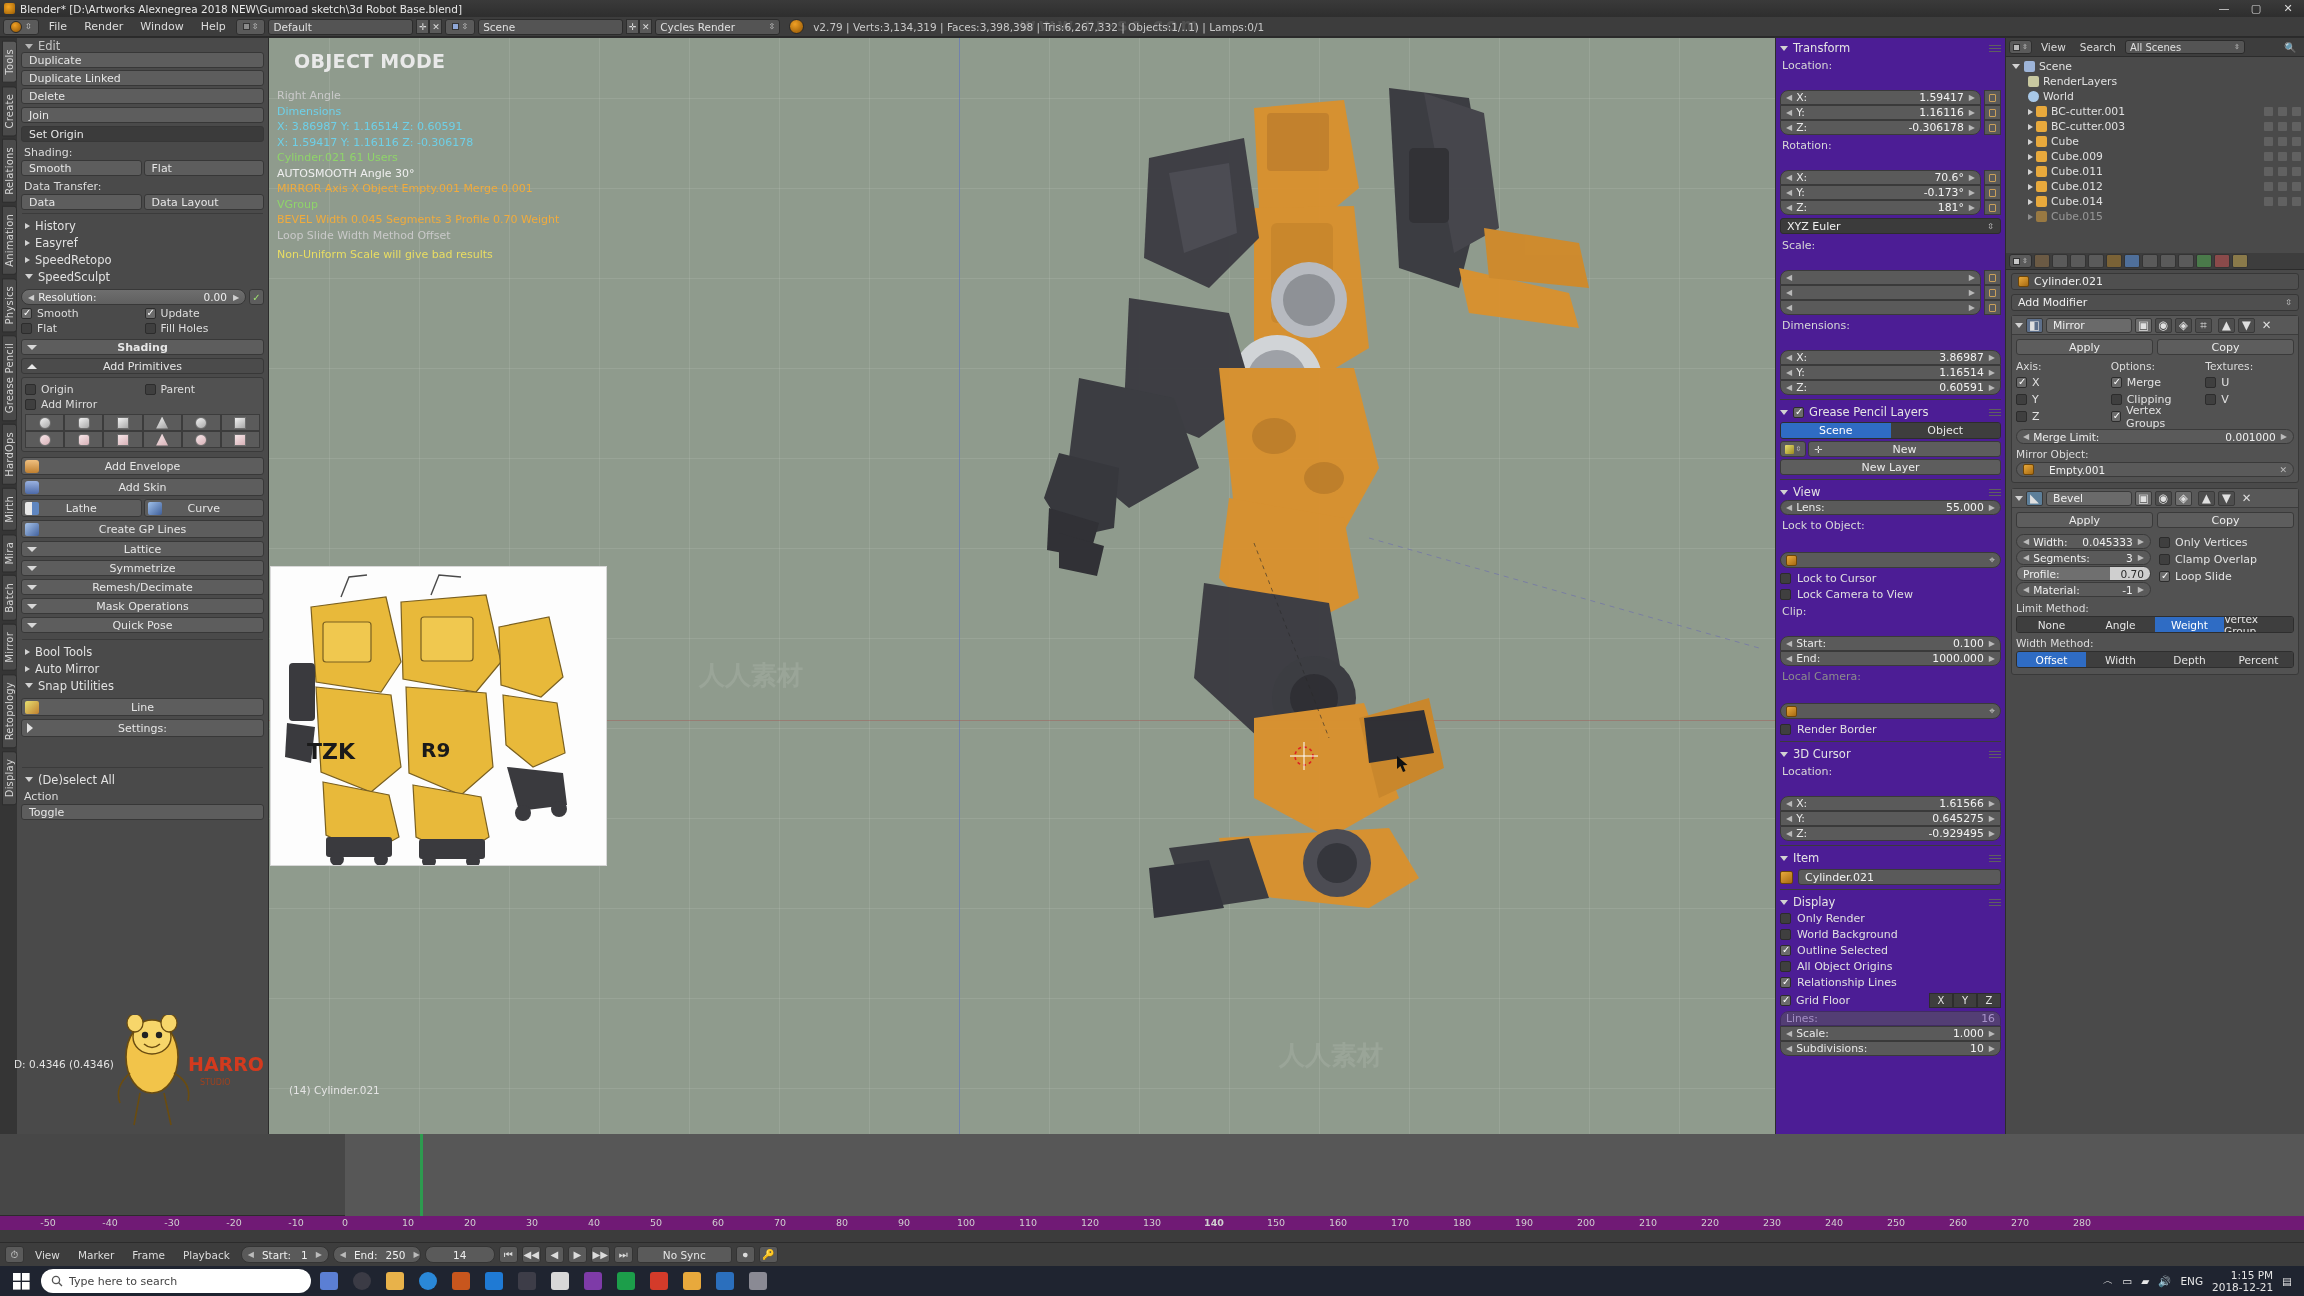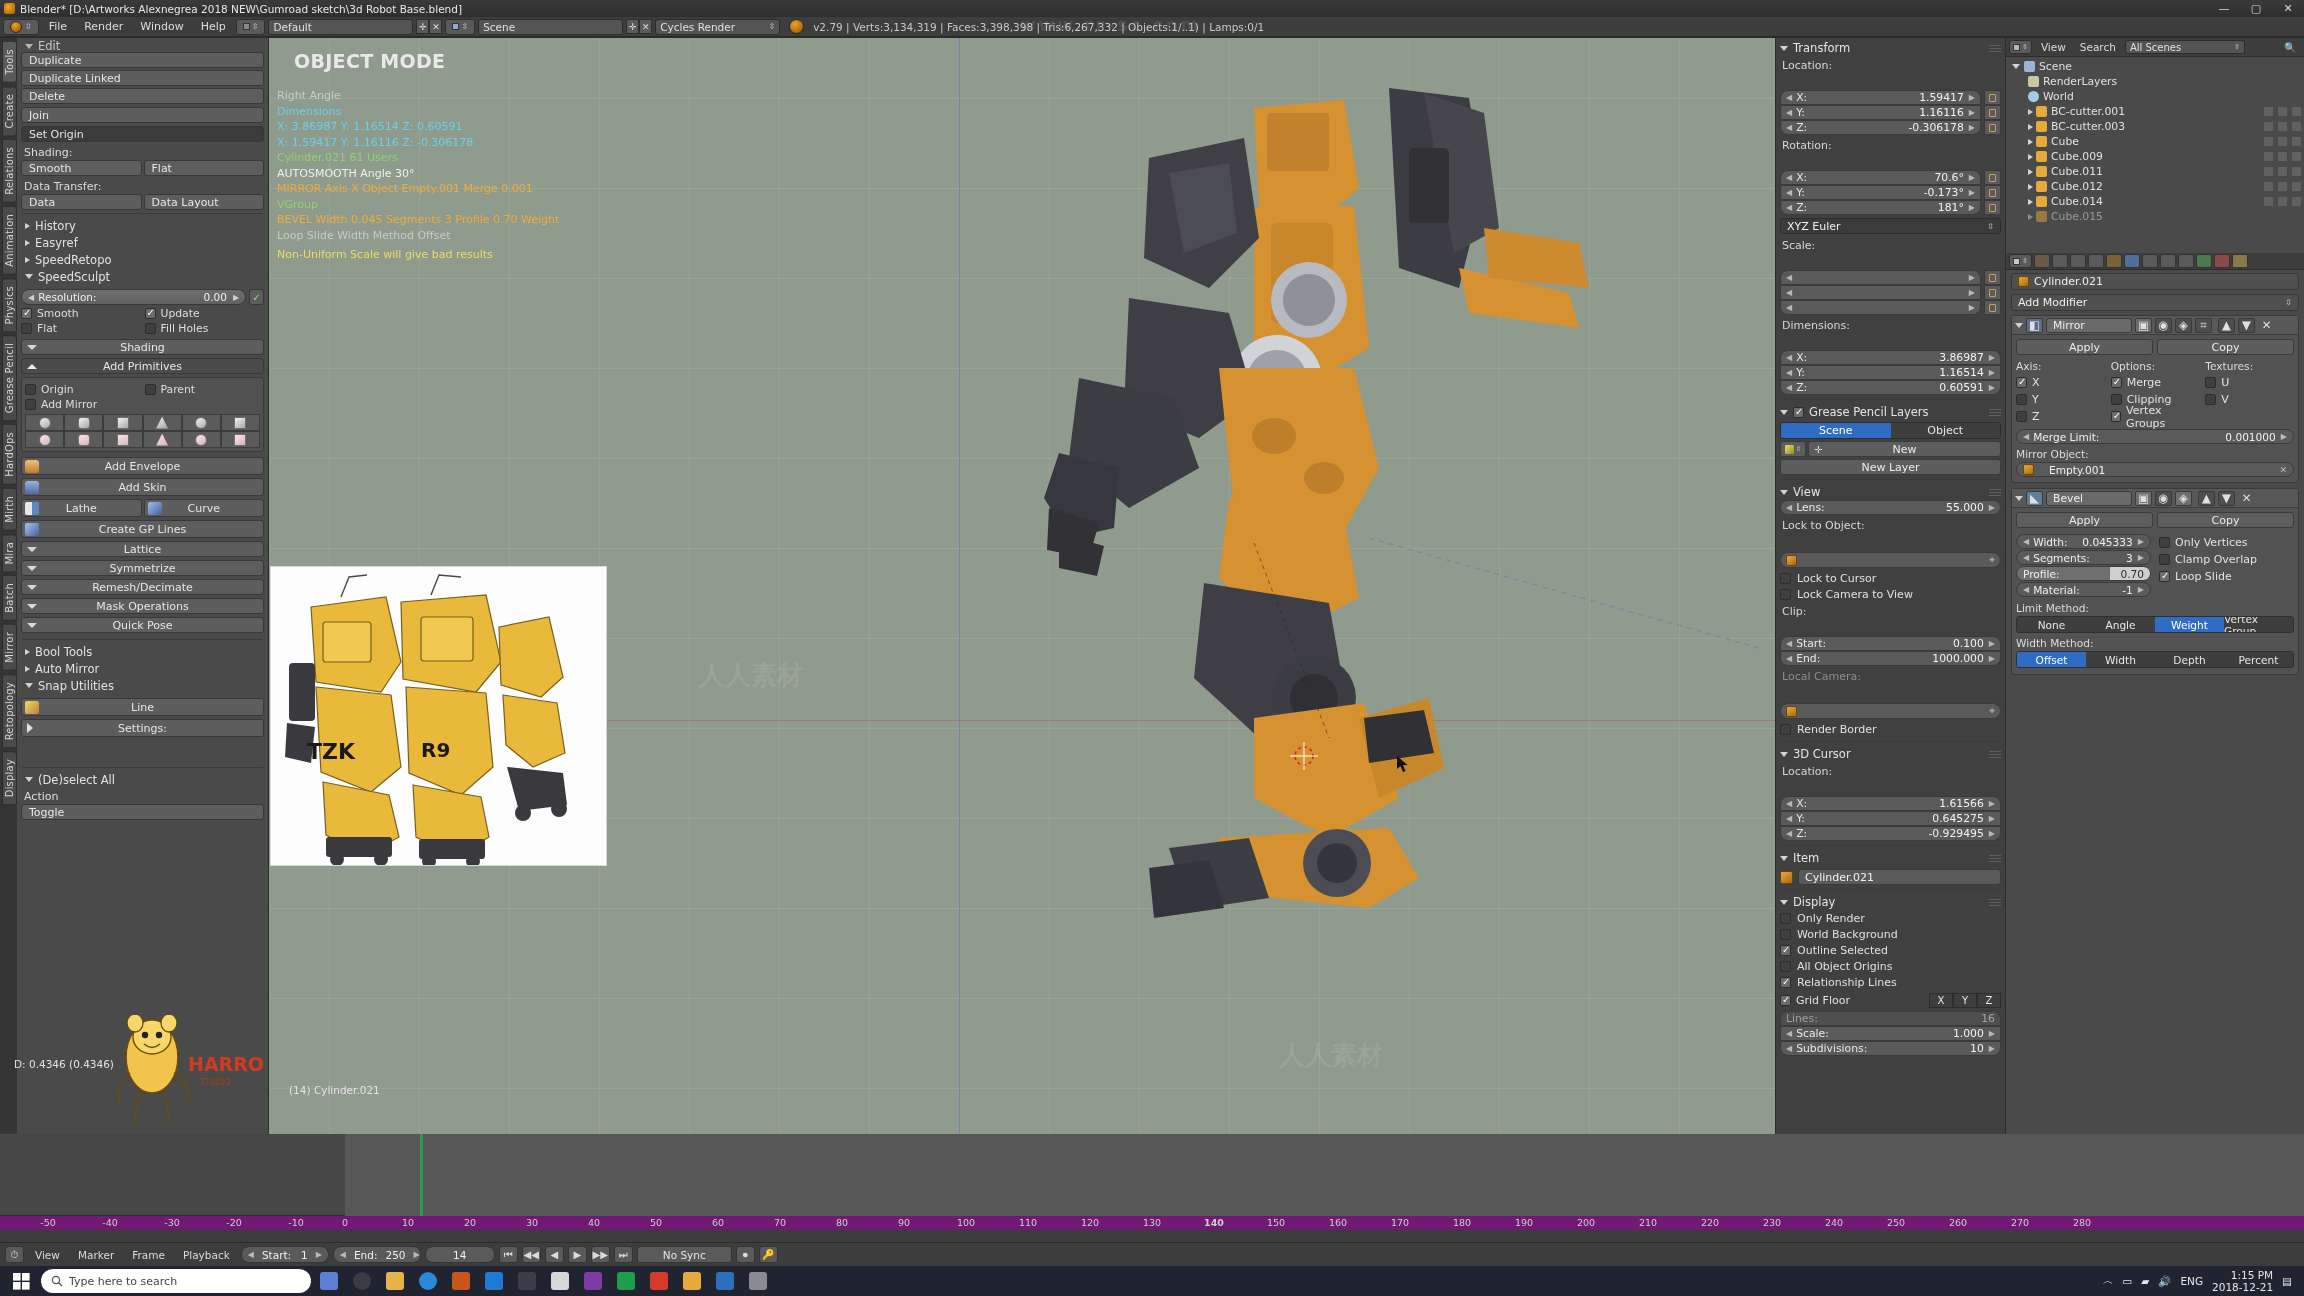--- a/index.html
+++ b/index.html
@@ -100,21 +100,21 @@
     font-weight:bold; letter-spacing:.3px; }
   #hopsblock { position:absolute; left:8px; top:50px; line-height:15.5px; }
   #hopsblock div { font-size:11px; white-space:nowrap; }
   .ora { color:#f0ab3d; } .cy { color:#6ed0e8; } .gr { color:#8fd46a; }
   .gy { color:#c9c9c9; } .ylw { color:#e9dd62; } .wht { color:#efefef; }
   #statusline { position:absolute; left:20px; bottom:38px; font-size:10.5px; color:#e4e4e4; }
   #mascot { position:absolute; left:58px; bottom:50px; width:120px; height:150px; }
 
   
   #npanel { position:absolute; left:1775px; top:38px; width:230px; height:1096px;
-    background:#404040; border-left:1px solid #2c2c2c; padding:2px 4px; overflow:hidden; }
+    background:#4c1d95; border-left:1px solid #2c2c2c; padding:2px 4px; overflow:hidden; }
   .nsect { display:flex;align-items:center;gap:5px;height:16px;font-size:11.5px;color:#e4e4e4; }
   .nsect .grip { margin-left:auto; width:12px;height:7px;
     background:repeating-linear-gradient(#5f5f5f 0 1px,transparent 1px 3px); }
   .nlabel { font-size:11px; color:#d6d6d6; padding:3px 0 18px 2px; }
   .nfield { display:flex; align-items:center; height:15px; background:#5a5a5a;
     border:1px solid #3a3a3a; padding:0 5px; font-size:10.8px; color:#ededed;
     justify-content:space-between; }
   .nfield .k{color:#e8e8e8;} .nfield .v{color:#f2f2f2;}
   .nfield .ar{color:#b8b8b8;font-size:8px;}
   .ngrp { border-radius:8px; overflow:hidden; margin-bottom:1px; }
@@ -358,21 +358,21 @@
   <div class="chkrow">
     <div class="chk">
       <span class="cbox"></span>
       <span>Flat</span>
     </div>
     <div class="chk">
       <span class="cbox"></span>
       <span>Fill Holes</span>
     </div>
   </div>
-  <div class="pillbtn" style="margin-top:4px;">
+  <div class="pillbtn" style="margin-top:4px;font-weight:bold;">
     <span class="caret"></span>
     <span>Shading</span>
   </div>
   <div class="pillbtn" style="background:#4b4b4b;">
     <span class="caret up"></span>
     <span>Add Primitives</span>
   </div>
   <div class="primbox">
     <div class="chkrow">
       <div class="chk">

